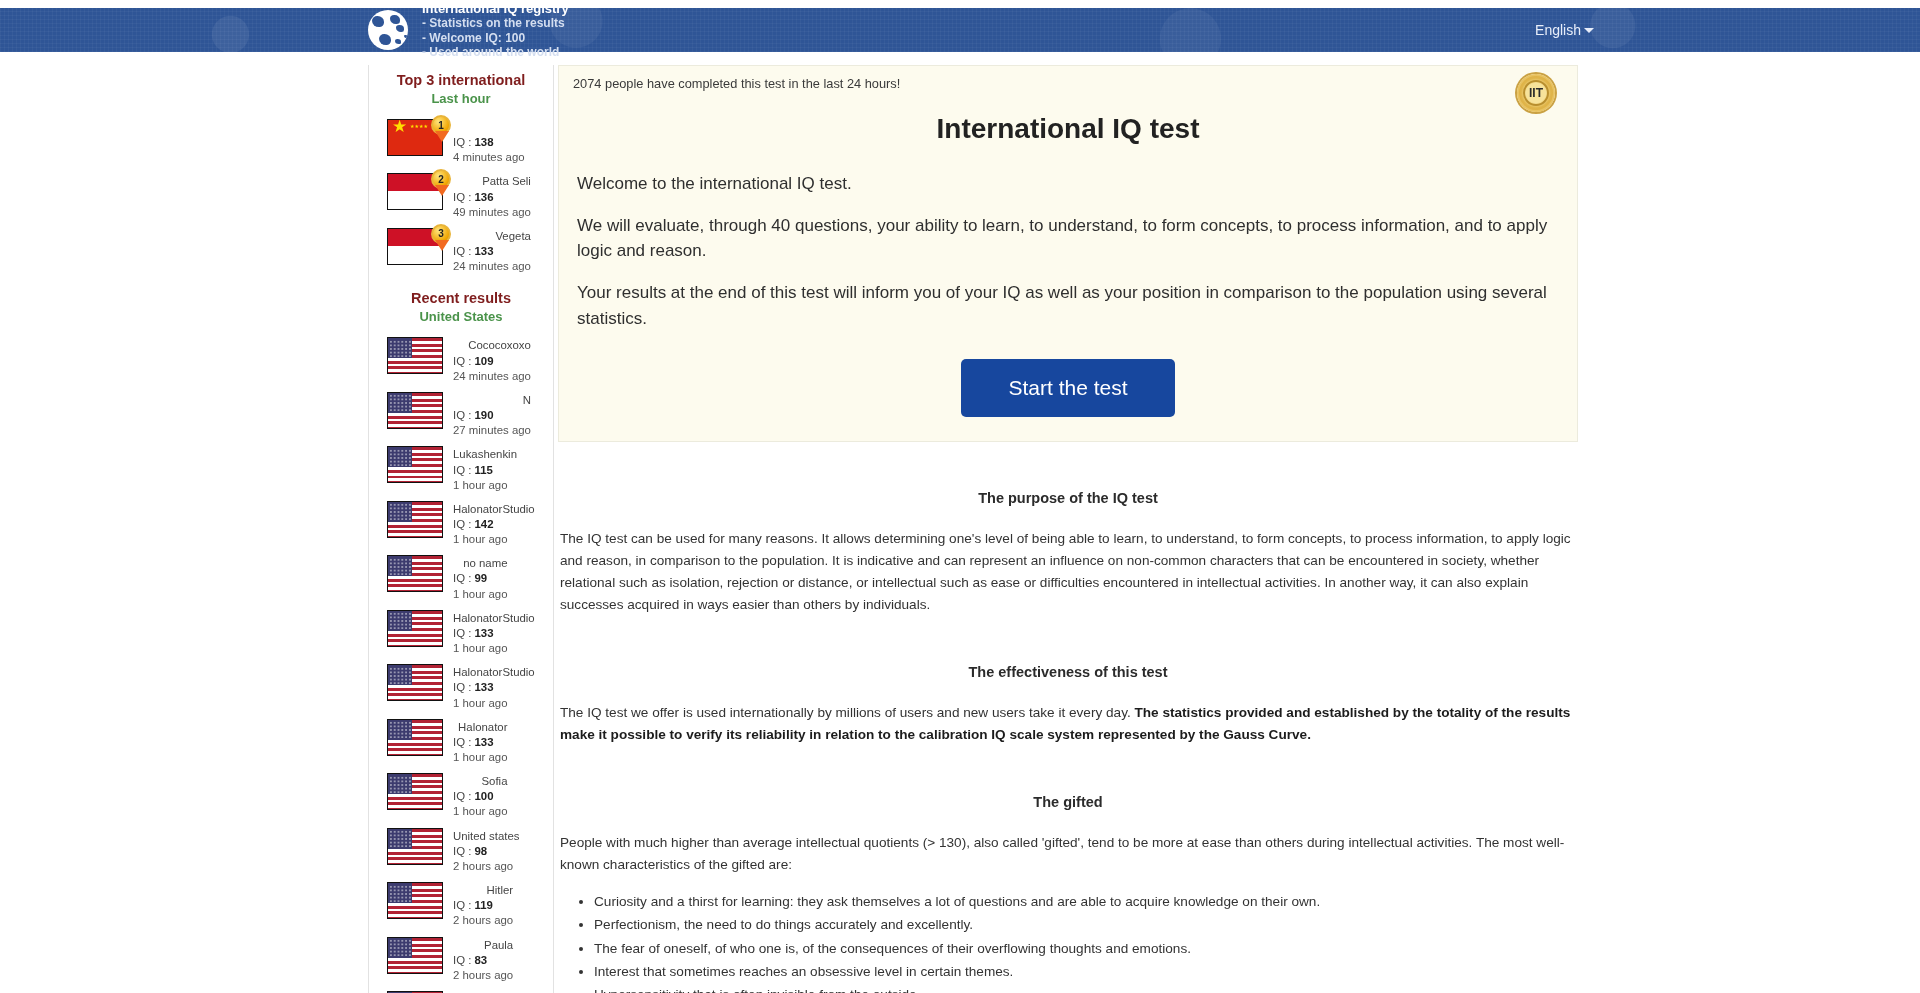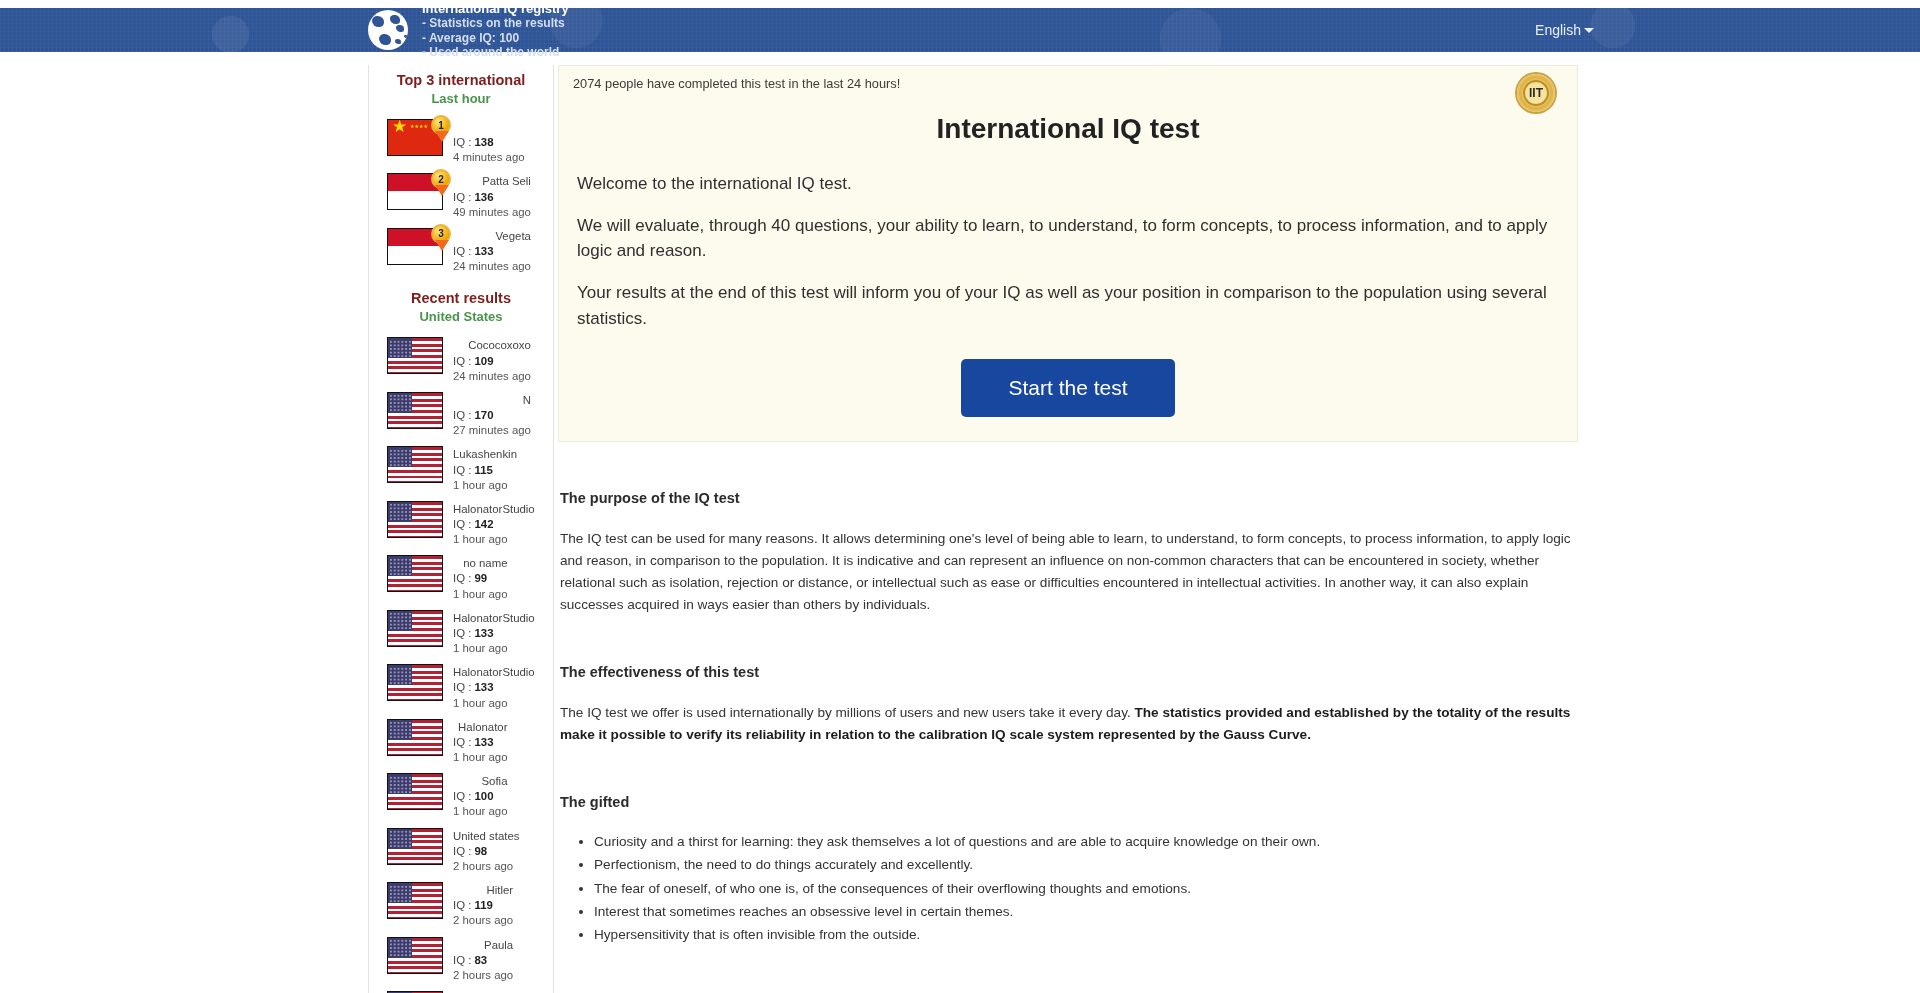--- a/index.html
+++ b/index.html
@@ -179,42 +179,42 @@
   }
   #start-btn-row { display: flex; justify-content: center; margin-top: 28px; }
   #start-test-button {
     background: #17479e; color: #ffffff;
     font-size: 21px; padding: 17px 47px;
     border: none; border-radius: 5px; cursor: pointer;
     font-family: "Liberation Sans", sans-serif;
   }
   #article { padding: 0 2px; }
   .sec-head {
-    font-size: 14.5px; font-weight: bold;
+    text-align: center; font-size: 14.5px; font-weight: bold;
     color: #2b2b2b; margin: 48px 0 22px;
   }
   .sec-p {
     font-size: 13.6px; color: #333; line-height: 1.62; margin: 0 0 10px;
   }
   .sec-p b { color: #1c1c1c; }
   #gifted-list { margin: 16px 0 0; padding-left: 34px; }
   #gifted-list li {
     font-size: 13.6px; color: #333; line-height: 1.5; margin-bottom: 3px;
   }
 </style>
 </head>
 <body>
 
 <div id="site-header">
   <div id="brand-block">
     <div id="globe-icon"></div>
     <div id="brand-text">
       <div id="brand-title">International IQ registry</div>
       <div class="brand-sub">- Statistics on the results</div>
-      <div class="brand-sub">- Average IQ: 100</div>
+      <div class="brand-sub">- Welcome IQ: 100</div>
       <div class="brand-sub">- Used around the world</div>
     </div>
   </div>
   <div id="lang-selector">
     <span>English</span>
     <span class="caret"></span>
   </div>
 </div>
 
 <div id="page">
@@ -270,21 +270,21 @@
             <div class="entry-iq"><span>IQ : </span><b>109</b></div>
             <div class="entry-time">24 minutes ago</div>
           </div>
         </div>
         <div class="entry">
           <div class="flag-wrap">
             <div class="flag flag-us"></div>
           </div>
           <div class="entry-info">
             <div class="entry-name">N</div>
-            <div class="entry-iq"><span>IQ : </span><b>170</b></div>
+            <div class="entry-iq"><span>IQ : </span><b>190</b></div>
             <div class="entry-time">27 minutes ago</div>
           </div>
         </div>
         <div class="entry">
           <div class="flag-wrap">
             <div class="flag flag-us"></div>
           </div>
           <div class="entry-info">
             <div class="entry-name">Lukashenkin</div>
             <div class="entry-iq"><span>IQ : </span><b>115</b></div>
@@ -408,20 +408,21 @@
     </div>
 
     <div id="article">
       <div class="sec-head">The purpose of the IQ test</div>
       <p class="sec-p">The IQ test can be used for many reasons. It allows determining one's level of being able to learn, to understand, to form concepts, to process information, to apply logic and reason, in comparison to the population. It is indicative and can represent an influence on non-common characters that can be encountered in society, whether relational such as isolation, rejection or distance, or intellectual such as ease or difficulties encountered in intellectual activities. In another way, it can also explain successes acquired in ways easier than others by individuals.</p>
 
       <div class="sec-head">The effectiveness of this test</div>
       <p class="sec-p"><span>The IQ test we offer is used internationally by millions of users and new users take it every day. </span><b>The statistics provided and established by the totality of the results make it possible to verify its reliability in relation to the calibration IQ scale system represented by the Gauss Curve.</b></p>
 
       <div class="sec-head">The gifted</div>
+      <p class="sec-p">People with much higher than average intellectual quotients (&gt; 130), also called 'gifted', tend to be more at ease than others during intellectual activities. The most well-known characteristics of the gifted are:</p>
       <ul id="gifted-list">
           <li>Curiosity and a thirst for learning: they ask themselves a lot of questions and are able to acquire knowledge on their own.</li>
           <li>Perfectionism, the need to do things accurately and excellently.</li>
           <li>The fear of oneself, of who one is, of the consequences of their overflowing thoughts and emotions.</li>
           <li>Interest that sometimes reaches an obsessive level in certain themes.</li>
           <li>Hypersensitivity that is often invisible from the outside.</li>
         </ul>
     </div>
   </div>
 </div>

